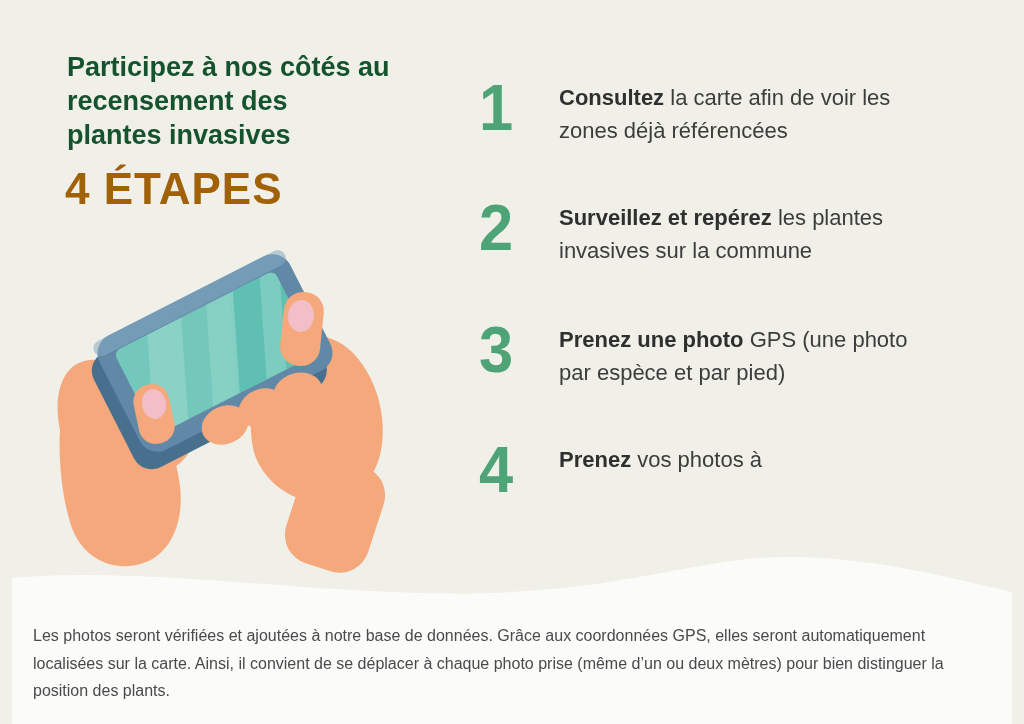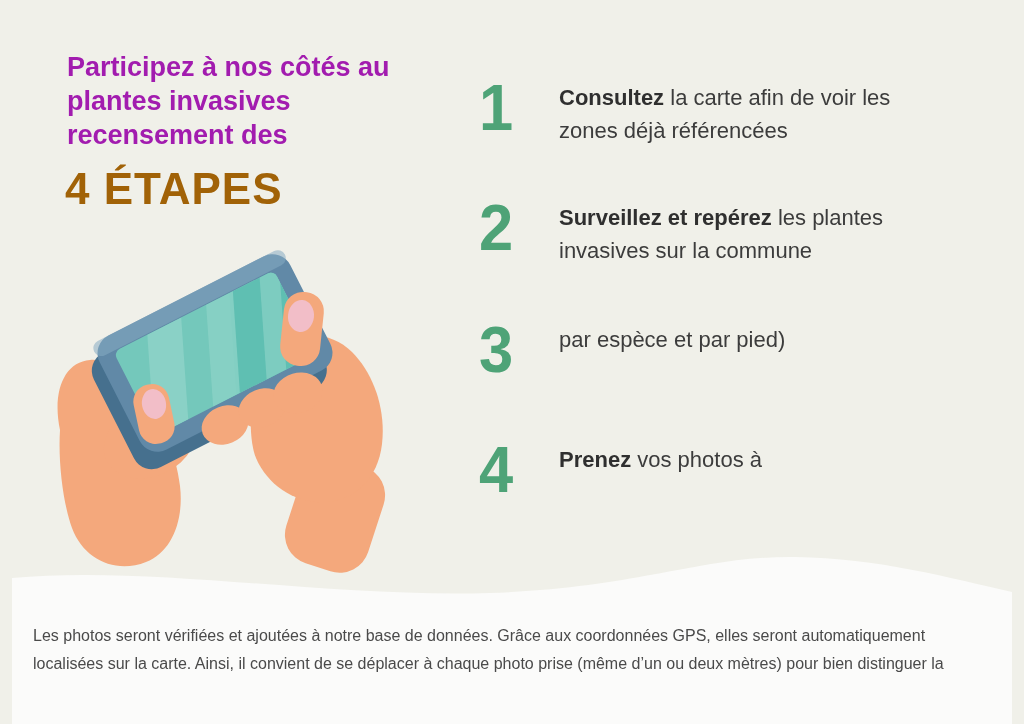--- a/index.html
+++ b/index.html
@@ -6,21 +6,21 @@
   body{
     width:1024px;height:724px;position:relative;overflow:hidden;
     background:#f0f0e9;
     font-family:"Liberation Sans", sans-serif;
   }
   .abs{position:absolute;}
 
   
   .title{
     left:67px;top:50px;width:410px;
-    font-size:27px;line-height:34px;font-weight:700;color:#a21caf;
+    font-size:27px;line-height:34px;font-weight:700;color:#14532d;
   }
   .etapes{
     left:65px;top:164px;
     font-size:44px;font-weight:700;letter-spacing:1px;color:#a16207;
   }
 
   
   .step{position:absolute;left:468px;display:flex;align-items:flex-start;}
   .step-1{top:76px;}
   .step-2{top:196px;}
@@ -45,22 +45,22 @@
   .footer-note{
     left:33px;top:622px;width:980px;
     font-size:16px;line-height:27.5px;color:#4a4a4a;
   }
 </style>
 </head>
 <body>
 
 <div class="abs title">
   <div>Participez à nos côtés au</div>
+  <div>recensement des</div>
   <div>plantes invasives</div>
-  <div>recensement des</div>
 </div>
 <div class="abs etapes">4 ÉTAPES</div>
 
 <div class="step step-1">
   <div class="step-number">1</div>
   <div class="step-body">
     <div class="step-line"><b>Consultez</b><span> la carte afin de voir les</span></div>
     <div class="step-line">zones déjà référencées</div>
   </div>
 </div>
@@ -69,20 +69,21 @@
   <div class="step-number">2</div>
   <div class="step-body">
     <div class="step-line"><b>Surveillez et repérez</b><span> les plantes</span></div>
     <div class="step-line">invasives sur la commune</div>
   </div>
 </div>
 
 <div class="step step-3">
   <div class="step-number">3</div>
   <div class="step-body">
+    <div class="step-line"><b>Prenez une photo</b><span> GPS (une photo</span></div>
     <div class="step-line">par espèce et par pied)</div>
   </div>
 </div>
 
 <div class="step step-4">
   <div class="step-number">4</div>
   <div class="step-body">
     <div class="step-line"><b>Prenez</b><span> vos photos à</span></div>
   </div>
 </div>
@@ -131,13 +132,14 @@
   </g>
 </svg>
 
 <svg class="abs wave" viewBox="0 0 1024 724" aria-hidden="true">
   <path fill="#fbfbfa" d="M12 578 C150 565 330 598 490 593 C640 588 700 556 795 557 C878 558 950 578 1012 592 L1012 724 L12 724 Z"></path>
 </svg>
 
 <div class="abs footer-note">
   <div>Les photos seront vérifiées et ajoutées à notre base de données. Grâce aux coordonnées GPS, elles seront automatiquement</div>
   <div>localisées sur la carte. Ainsi, il convient de se déplacer à chaque photo prise (même d’un ou deux mètres) pour bien distinguer la</div>
+  <div>position des plants.</div>
 </div>
 
 </body></html>

